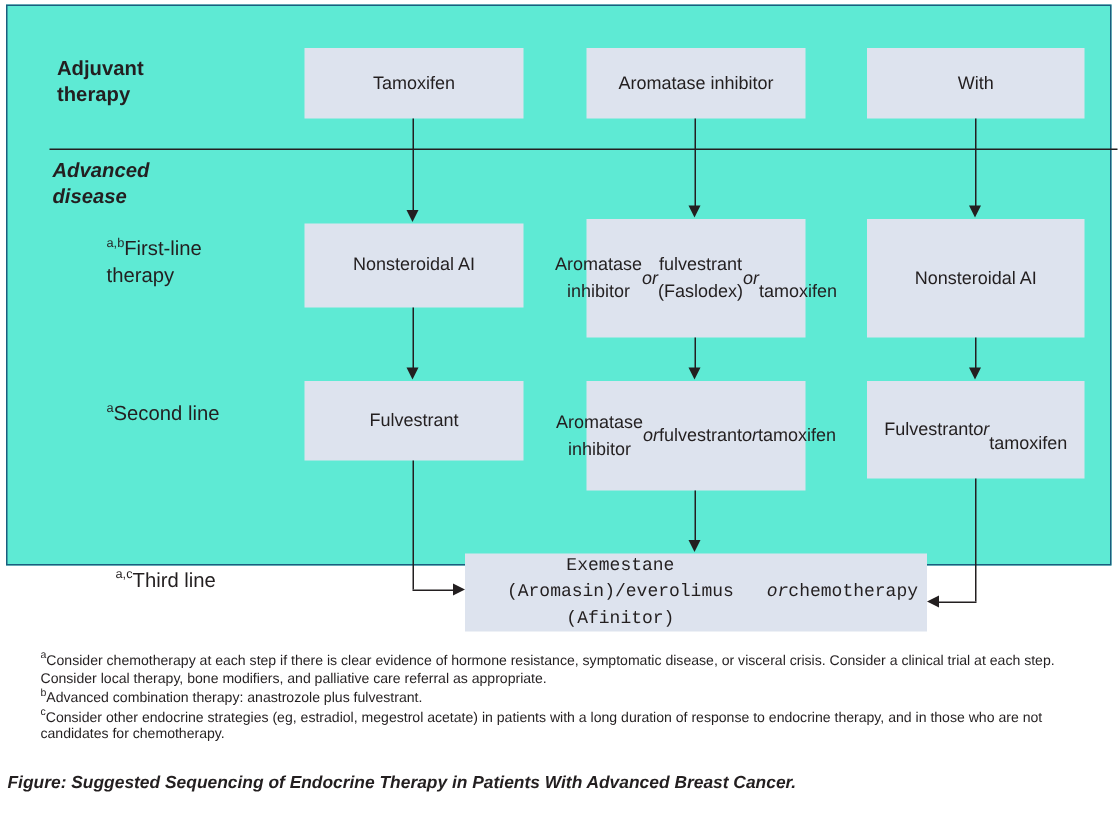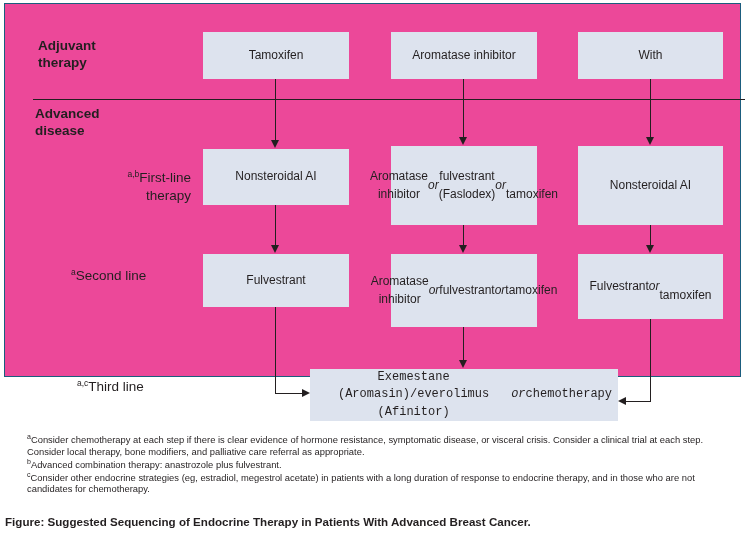--- a/index.html
+++ b/index.html
@@ -25,21 +25,21 @@
 
   
   .panel {
     position: absolute;
     left: 4px;
     top: 3px;
     width: 737px;
     height: 374px;
     border: 1.6px solid #1b5d7e;
     box-sizing: border-box;
-    background: #ec4899;
+    background: #5eead4;
   }
 
   
   .divider {
     position: absolute;
     left: 28px;
     top: 95px;
     width: 712px;
     height: 0;
     border-top: 1.4px solid #231f20;
@@ -62,23 +62,23 @@
     font-weight: normal;
     white-space: pre-line;
   }
   .stage-label sup {
     font-size: 8.5px;
     vertical-align: super;
     line-height: 0;
   }
 
   #lbl-adjuvant  { left: 33px;  top: 33px;  }
-  #lbl-advanced  { left: 30px;  top: 101px; }
-
-  #lbl-firstline { left: 66px;  top: 147px; width: 120px; text-align: right; }
+  #lbl-advanced  { left: 30px;  top: 101px; font-style: italic; }
+
+  #lbl-firstline { left: 66px;  top: 135px; width: 120px; }
   #lbl-secondline{ left: 66px;  top: 245px; width: 120px; }
   #lbl-thirdline { left: 72px;  top: 356px; width: 120px; }
 
   
   .fbox {
     position: absolute;
     background: #dde3ee;
     box-sizing: border-box;
     display: flex;
     align-items: center;
@@ -161,20 +161,21 @@
 
   
   .caption {
     position: absolute;
     left: 5px;
     top: 515px;
     width: 730px;
     font-size: 11.6px;
     font-weight: bold;
     color: #231f20;
+    font-style: italic;
   }
 </style>
 </head>
 <body>
 
 <div id="figure-root">
 
   <div class="panel">
 
     <div class="divider"></div>

